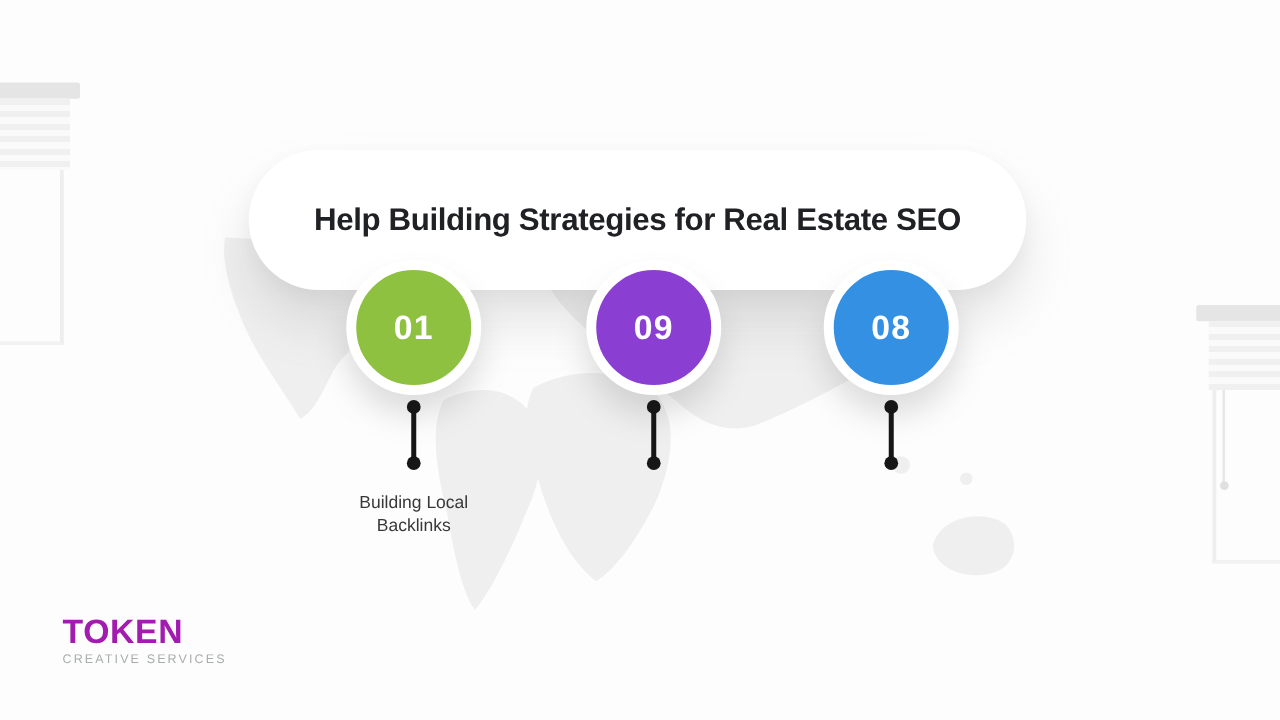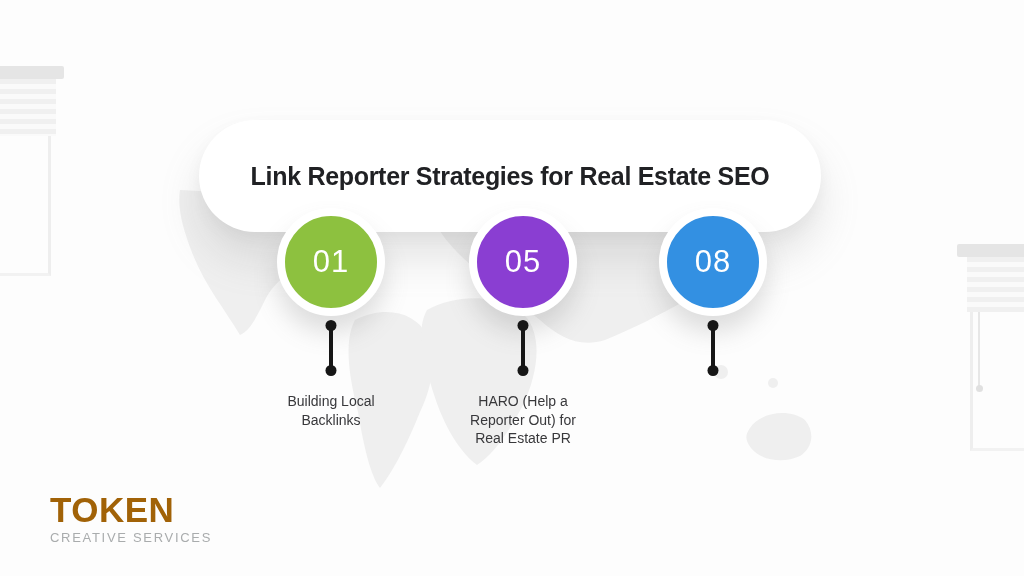--- a/index.html
+++ b/index.html
@@ -32,40 +32,40 @@
   .title-text{
     font-size:25px;font-weight:700;letter-spacing:-0.3px;color:#202124;white-space:nowrap;
   }
   
   .step-circle{
     position:absolute;top:208px;width:108px;height:108px;box-sizing:border-box;
     border:8px solid #ffffff;border-radius:50%;
     box-shadow:0 16px 24px rgba(110,110,110,0.22);
     display:flex;align-items:center;justify-content:center;
   }
-  .step-number{color:#ffffff;font-size:31px;font-weight:400;letter-spacing:1px;}
+  .step-number{color:#ffffff;font-size:27px;font-weight:700;letter-spacing:1px;}
   .connector{position:absolute;top:325px;width:4px;height:46px;background:#161616;}
   .connector::before,.connector::after{
     content:"";position:absolute;left:50%;transform:translateX(-50%);
     width:11px;height:11px;border-radius:50%;background:#161616;
   }
   .connector::before{top:-5px;}
   .connector::after{bottom:-5px;}
   .step-label{
     position:absolute;top:392px;width:230px;text-align:center;
     font-size:14px;font-weight:500;line-height:1.33;color:#38383b;
     white-space:pre-line;
   }
   .c1{left:277px;} .c2{left:469px;} .c3{left:659px;}
   .k1{left:329px;} .k2{left:521px;} .k3{left:711px;}
   .l1{left:216px;} .l2{left:408px;} .l3{left:598px;}
   
   .logo{position:absolute;left:50px;top:492px;}
-  .logo-name{font-size:35px;font-weight:700;letter-spacing:0.5px;color:#a16207;line-height:1;}
-  .logo-tagline{font-size:13px;font-weight:500;letter-spacing:1.7px;color:#a9acad;margin-top:3px;}
+  .logo-name{font-size:27px;font-weight:700;letter-spacing:0.5px;color:#a21caf;line-height:1;}
+  .logo-tagline{font-size:10px;font-weight:500;letter-spacing:1.7px;color:#a9acad;margin-top:3px;}
 </style>
 </head>
 <body>
 
 <div class="canvas">
 
   <div class="win">
     <div class="win-bar wl-bar"></div>
     <div class="win-frame wl-frame"></div>
     <div class="win-blinds wl-blinds"></div>
@@ -85,37 +85,34 @@
       <path d="M190,140 C220,125 250,132 262,155 C272,178 268,205 255,232 C243,262 228,292 215,308 C205,295 198,262 193,232 C185,200 178,162 190,140 Z"></path>
       <path d="M262,130 C295,112 340,115 362,138 C378,160 372,195 358,225 C344,252 328,275 312,285 C292,270 276,240 266,205 C256,175 252,148 262,130 Z"></path>
       <path d="M270,20 C320,2 400,0 460,8 C520,15 565,30 575,55 C580,80 555,100 525,118 C495,135 465,150 440,160 C415,168 395,158 375,140 C350,120 320,100 295,75 C275,55 262,35 270,20 Z"></path>
       <path d="M585,248 C595,232 625,228 640,240 C650,252 648,268 635,276 C618,284 595,280 586,268 C580,260 580,255 585,248 Z"></path>
       <circle cx="556" cy="192" r="7"></circle>
       <circle cx="608" cy="203" r="5"></circle>
     </g>
   </svg>
 
   <div class="title-pill">
-    <div class="title-text">Link Reporter Strategies for Real Estate SEO</div>
+    <div class="title-text">Help Building Strategies for Real Estate SEO</div>
   </div>
 
   <div class="step-circle c1" style="background-color: rgb(141, 193, 63);">
     <span class="step-number">01</span>
   </div>
   <div class="connector k1"></div>
   <div class="step-label l1">Building Local
 Backlinks</div>
 
   <div class="step-circle c2" style="background-color: rgb(138, 62, 210);">
-    <span class="step-number">05</span>
+    <span class="step-number">09</span>
   </div>
   <div class="connector k2"></div>
-  <div class="step-label l2">HARO (Help a
-Reporter Out) for
-Real Estate PR</div>
 
   <div class="step-circle c3" style="background-color: rgb(51, 144, 226);">
     <span class="step-number">08</span>
   </div>
   <div class="connector k3"></div>
 
   <div class="logo">
     <div class="logo-name">TOKEN</div>
     <div class="logo-tagline">CREATIVE SERVICES</div>
   </div>

